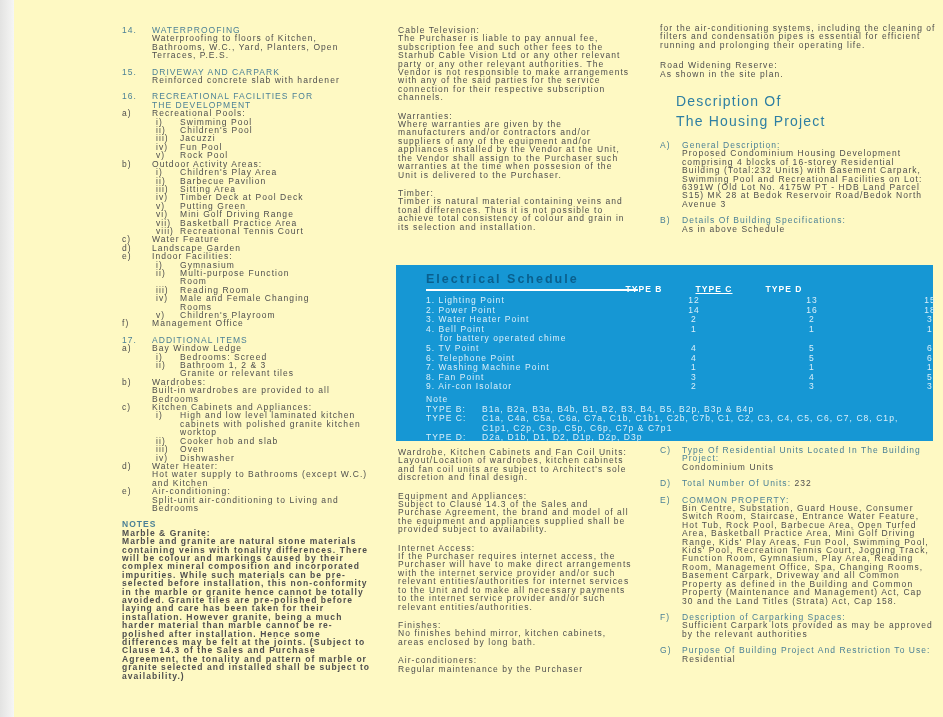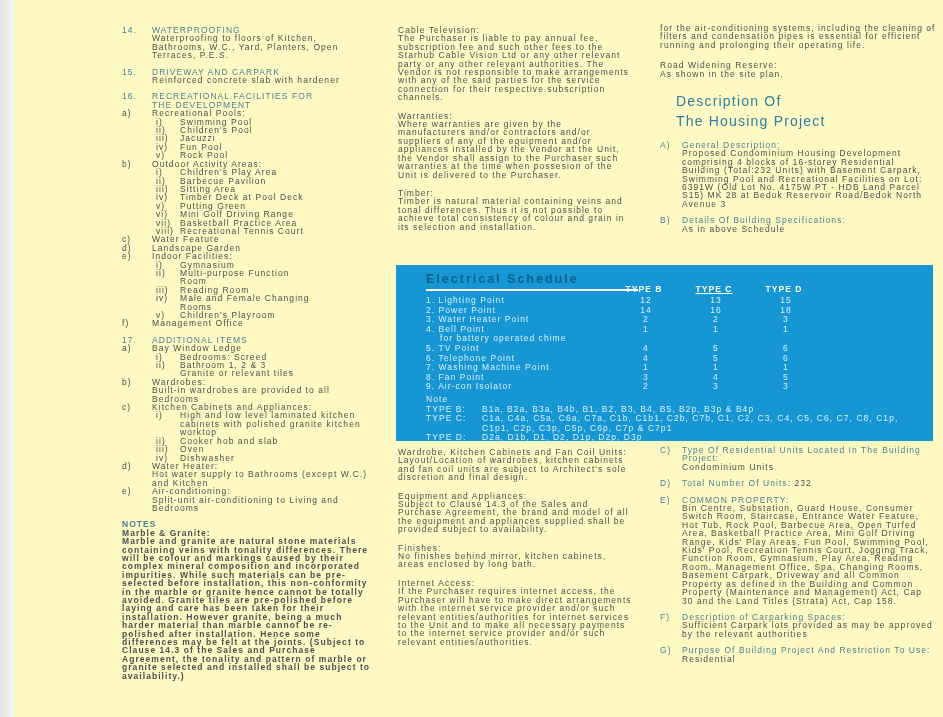--- a/index.html
+++ b/index.html
@@ -42,21 +42,21 @@
     background:#1697d4;color:#d9effa;}
   .et-title{display:inline-block;margin:8px 0 0 30px;padding-bottom:3px;width:212px;
     border-bottom:2px solid #ffffff;font-size:12.5px;line-height:13px;
     letter-spacing:2px;font-weight:bold;color:#0a5f8d;}
   .et-head{position:absolute;top:20px;width:70px;text-align:center;
     font-weight:bold;color:#ffffff;}
   .et-head.hb{left:213px;}
   .et-head.hc{left:283px;text-decoration:underline;}
   .et-head.hd{left:353px;}
   .et-rows{margin-top:5px;}
-  .trow{display:flex;line-height:9.6px;}
+  .trow{display:flex;line-height:9.6px;gap:48px;}
   .tlabel{flex:0 0 185px;padding-left:30px;}
   .tcell{flex:0 0 70px;text-align:center;}
   .tsub{padding-left:44px;line-height:9.6px;}
   .et-note{margin-top:3px;padding-left:30px;line-height:9.6px;}
   .nrow{display:flex;}
   .ntype{flex:0 0 56px;}
   .nlist{flex:1;padding-right:8px;}
 </style>
 </head>
 <body>
@@ -514,29 +514,33 @@
         <div class="mtitle">Wardrobe, Kitchen Cabinets and Fan Coil Units:</div>
         <div class="mbody">Layout/Location of wardrobes, kitchen cabinets and fan coil units are subject to Architect's sole discretion and final design.</div>
       </div>
 
       <div class="msec">
         <div class="mtitle">Equipment and Appliances:</div>
         <div class="mbody">Subject to Clause 14.3 of the Sales and Purchase Agreement, the brand and model of all the equipment and appliances supplied shall be provided subject to availability.</div>
       </div>
 
       <div class="msec">
+        <div class="mtitle">Internet Access:</div>
+        <div class="mbody">If the Purchaser requires internet access, the Purchaser will have to make direct arrangements with the internet service provider and/or such relevant entities/authorities for internet services to the Unit and to make all necessary payments to the internet service provider and/or such relevant entities/authorities.</div>
+      </div>
+
+      <div class="msec">
         <div class="mtitle">Finishes:</div>
         <div class="mbody">No finishes behind mirror, kitchen cabinets, areas enclosed by long bath.</div>
       </div>
 
       <div class="msec">
-        <div class="mtitle">Internet Access:</div>
-        <div class="mbody">If the Purchaser requires internet access, the Purchaser will have to make direct arrangements with the internet service provider and/or such relevant entities/authorities for internet services to the Unit and to make all necessary payments to the internet service provider and/or such relevant entities/authorities.</div>
-      </div>
-
+        <div class="mtitle">Air-conditioners:</div>
+        <div class="mbody">Regular maintenance by the Purchaser</div>
+      </div>
     </div>
 
   <div class="rightbottom">
 
       <div class="rsec">
         <span class="rmark">C)</span>
         <span class="rtitle">Type Of Residential Units Located In The Building Project:</span>
         <span class="rvalue"></span>
         <div class="rbody">Condominium Units</div>
       </div>

